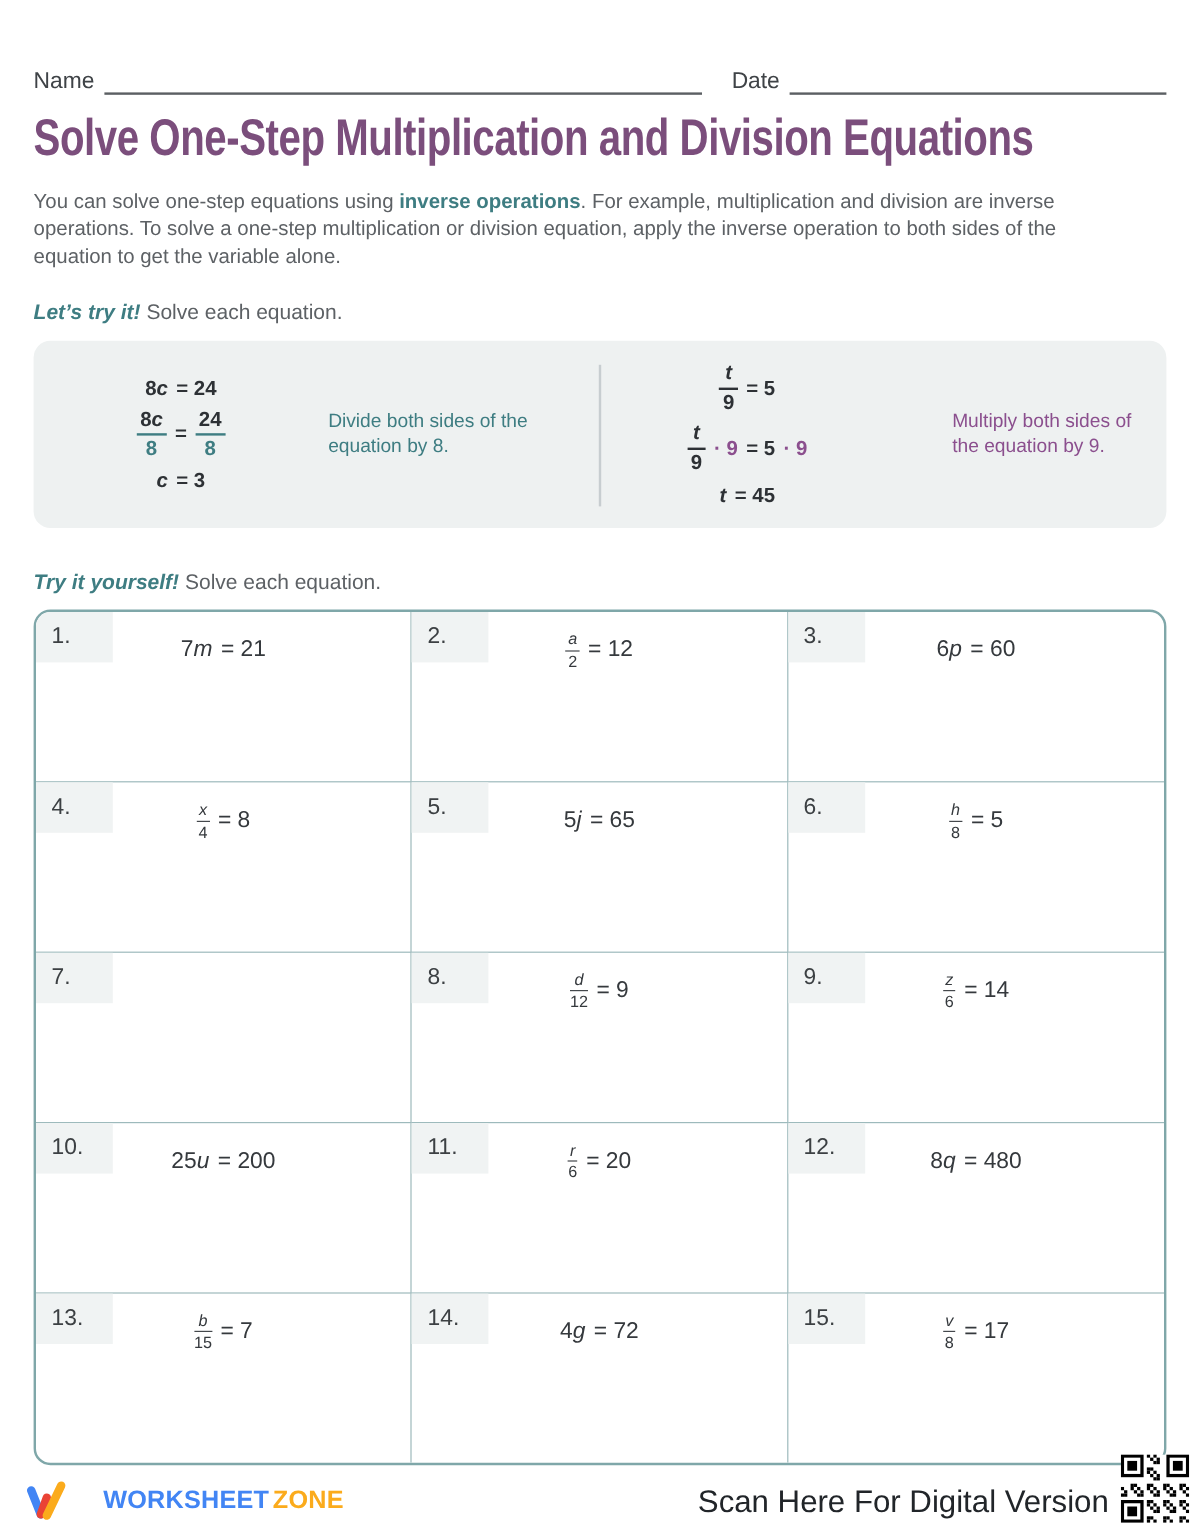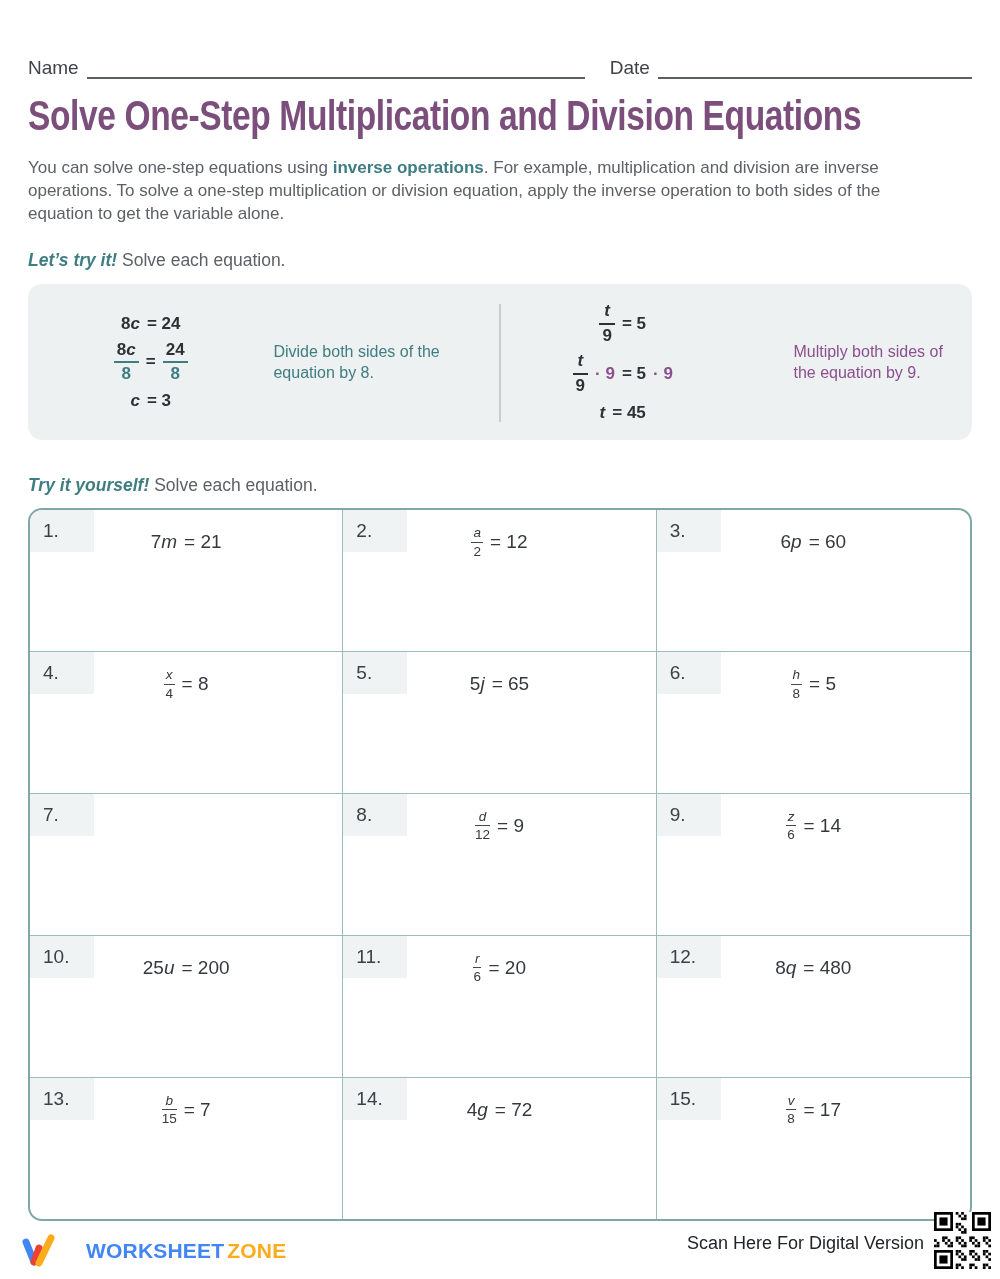--- a/index.html
+++ b/index.html
@@ -86,21 +86,21 @@
   .cell-eq .rhs { margin-left:7px; }
   .pfrac { display:inline-flex; flex-direction:column; align-items:center; font-size:13.5px; line-height:1.15; }
   .pfrac .d { border-top:1.6px solid #44484c; align-self:stretch; text-align:center; padding-top:1px; }
   .pfrac .n { padding:0 2px 1px; }
 
   
   .footer-logo { position:absolute; left:22px; bottom:10px; display:flex; align-items:center;gap:20px; }
   .brand-txt { font-weight:700; font-size:21px; letter-spacing:0.2px; margin-left:6px; }
   .brand-first { color:#4285f4; }
   .brand-second { color:#fbab1c; margin-left:3px; }
-  .scan-text { position:absolute; right:76px; bottom:25px; font-size:18px; color:#212529; }
+  .scan-text { position:absolute; right:76px; bottom:12px; font-size:26px; color:#212529; }
   .qr { position:absolute; right:9px; bottom:10px; width:57px; height:57px; }
 </style>
 </head>
 <body>
 
 <div class="page">
 
   <div class="name-date">
     <span>Name</span>
     <span class="write-line line-name"></span>

